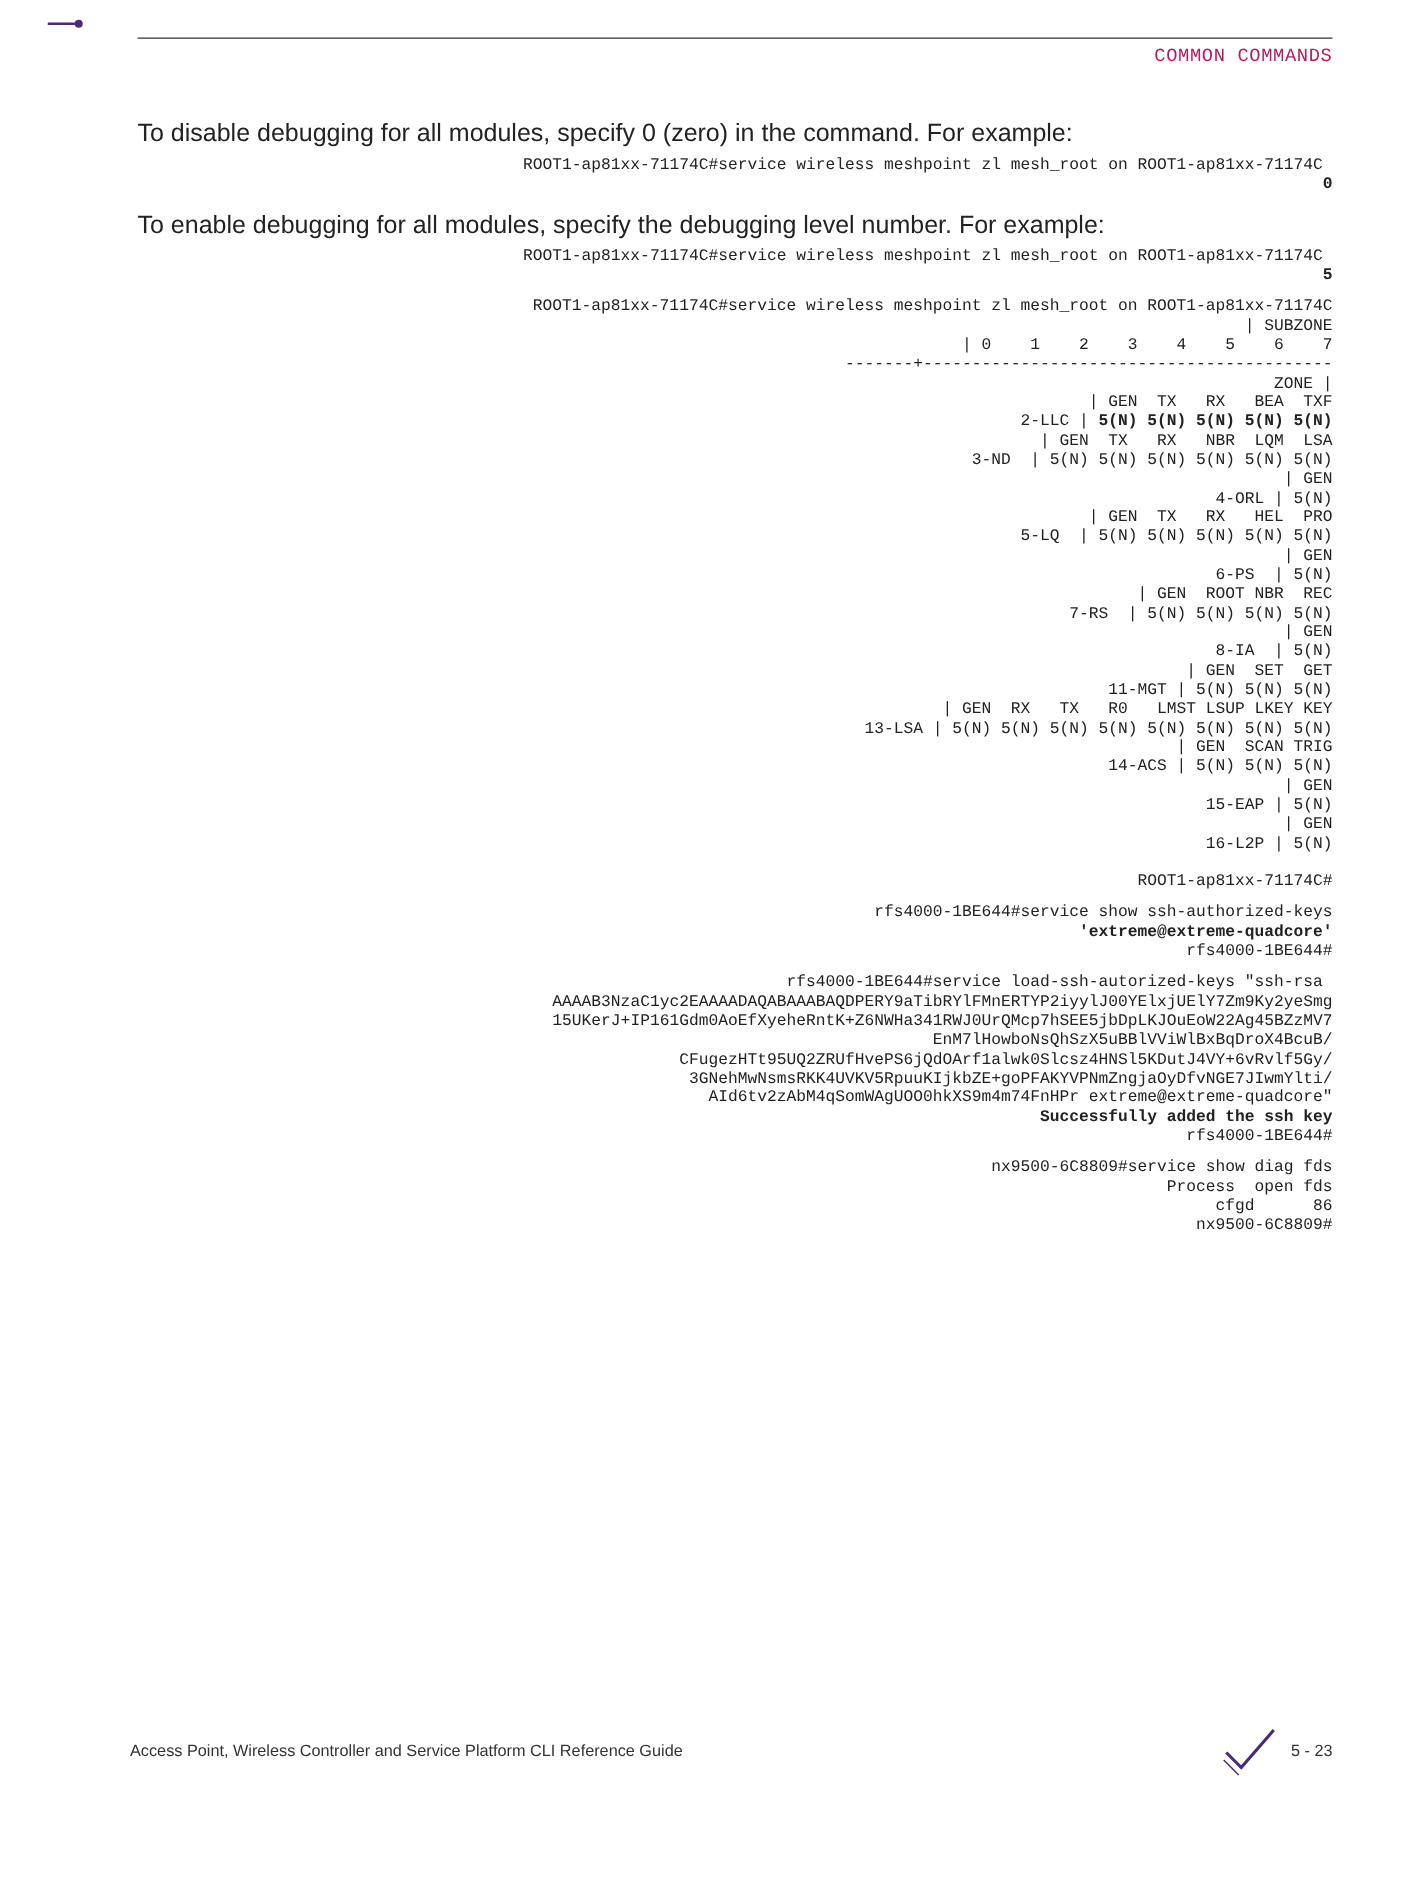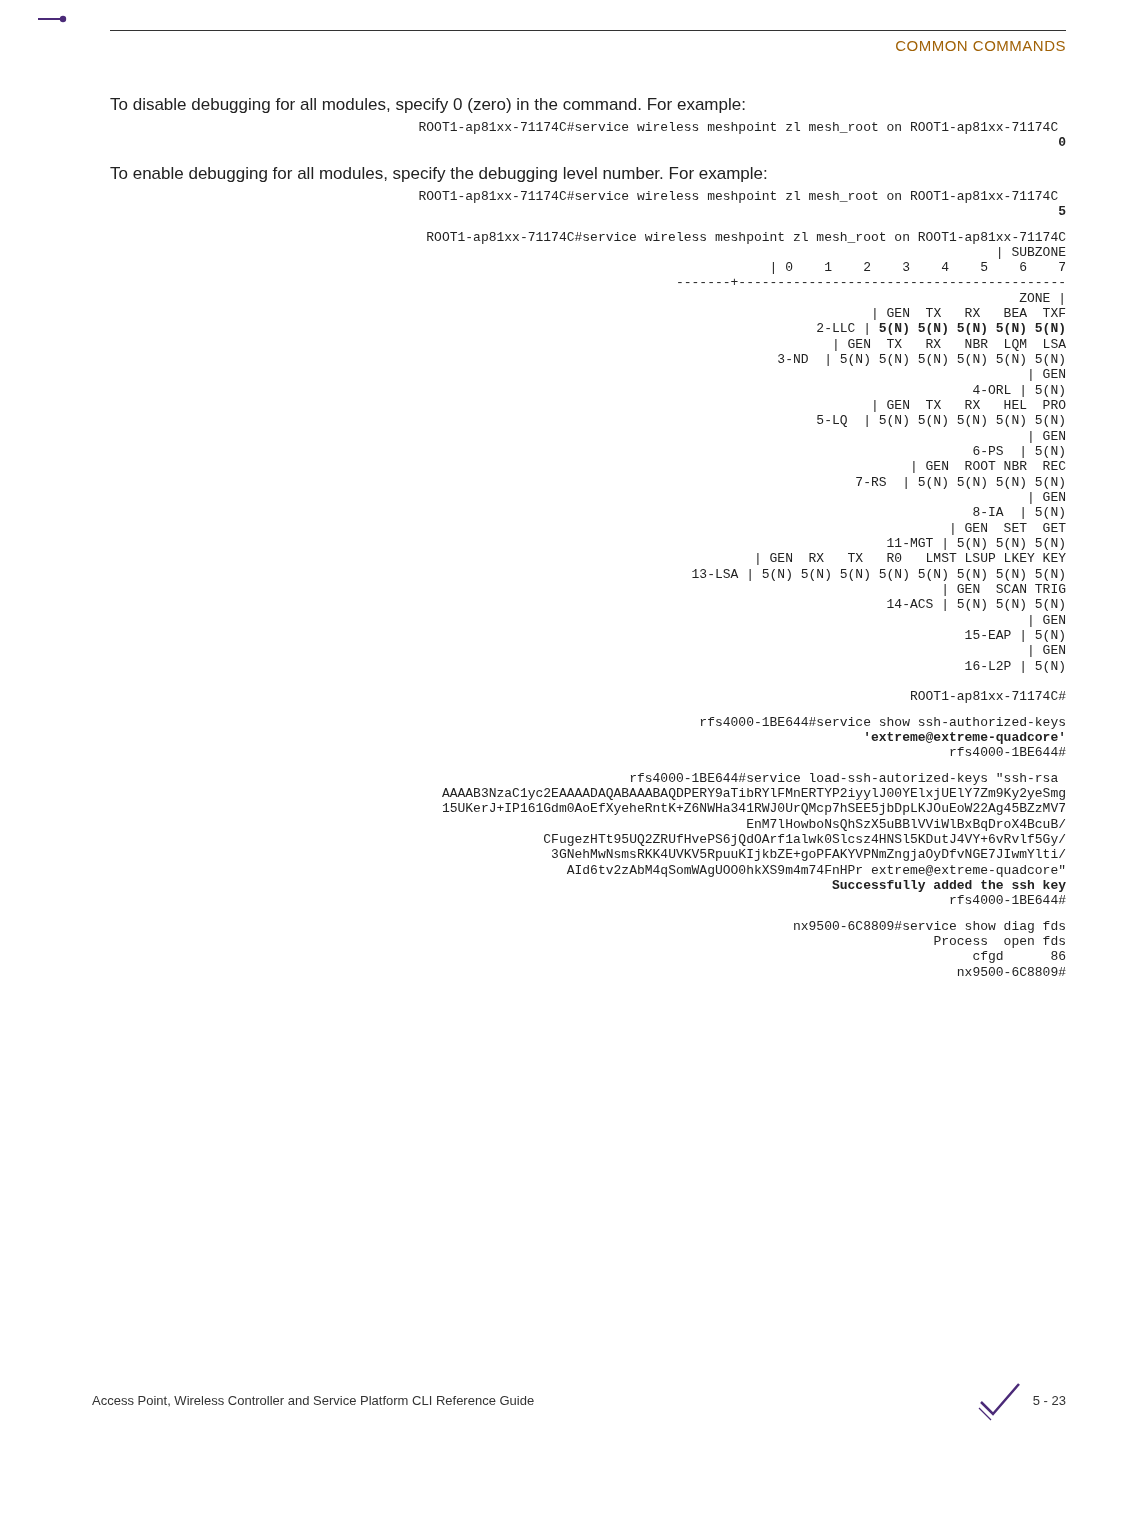--- a/index.html
+++ b/index.html
@@ -18,26 +18,26 @@
   }
   .header-rule {
     border: none;
     border-top: 1px solid #333;
     margin: 0 0 6px 0;
   }
   .header-title {
     text-align: right;
     font-size: 15px;
     letter-spacing: 0.5px;
-    color: #a16207;
+    color: #be185d;
     margin-bottom: 40px;
-    font-family: Liberation Sans, sans-serif;
+    font-family: Liberation Mono, monospace;
   }
   .body-text {
-    font-size: 17px;
+    font-size: 20px;
     color: #222;
     margin: 12px 0 4px 0;
     font-family: "Trebuchet MS", Arial, sans-serif;
     line-height: 1.3;
   }
   .mono {
     font-family: "Courier New", Courier, monospace;
     font-size: 13px;
     color: #222;
     white-space: pre;
@@ -47,21 +47,21 @@
   .mono .bold {
     font-weight: bold;
   }
   .monoblock{
      margin-bottom: 10px;
      text-align: right;
   }
   .footer {
     position: absolute;
     bottom: 18px;
-    left: 0;
+    left: 12px;
     right: 0;
     display: flex;
     justify-content: space-between;
     align-items: center;
     padding: 0 60px 0 92px;
     font-size: 13px;
   }
   .footer-left {
     color: #333;
     font-family: "Trebuchet MS", Arial, sans-serif;

